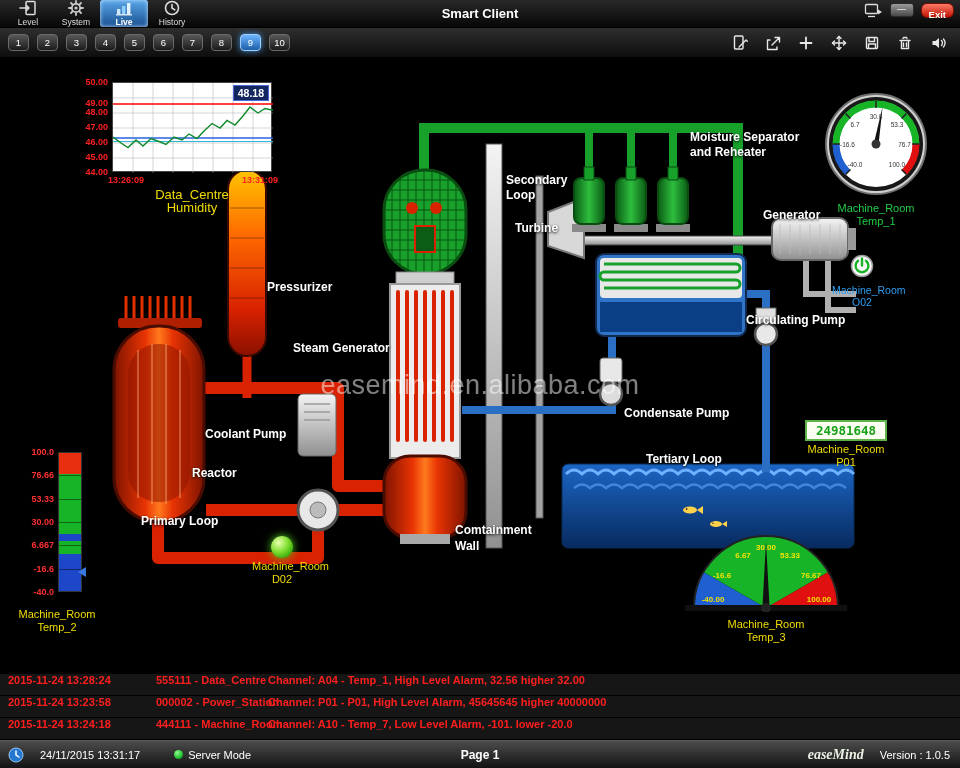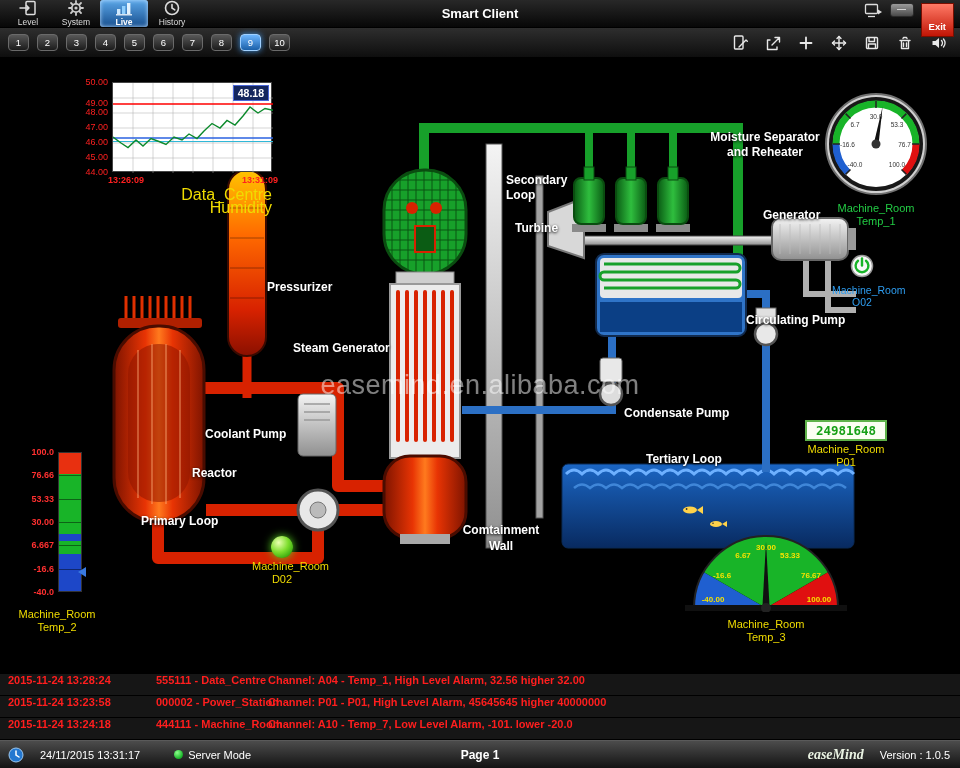--- a/index.html
+++ b/index.html
@@ -6,41 +6,41 @@
 html,body{width:960px;height:768px;background:#000;font-family:"Liberation Sans",sans-serif;overflow:hidden}
 .app{width:960px;height:768px;display:flex;flex-direction:column;background:#000}
 
 .titlebar{height:28px;background:linear-gradient(#282828,#070707);display:flex;align-items:stretch;position:relative;border-bottom:1px solid #000;flex:none}
 .nav{display:flex;align-items:stretch;padding-left:4px}
 .navitem{width:48px;display:flex;flex-direction:column;align-items:center;justify-content:center;gap:1px;color:#ddd;font-size:8.5px;cursor:pointer}
 .navitem.active{background:linear-gradient(#5aa6e8,#184f8e);border-radius:3px;color:#fff;font-weight:bold;box-shadow:inset 0 0 4px #bfe0ff}
 .title{position:absolute;left:0;right:0;top:0;bottom:0;display:flex;align-items:center;justify-content:center;color:#fff;font-weight:bold;font-size:13px;pointer-events:none}
 .wincontrols{margin-left:auto;display:flex;align-items:flex-start;gap:7px;padding:3px 6px 0 0}
 .btn-min{width:24px;height:14px;background:linear-gradient(#9a9a9a,#4a4a4a);border:1px solid #2a2a2a;border-radius:3px;color:#fff;font-size:9px;line-height:11px;text-align:center;cursor:pointer}
-.btn-exit{height:15px;background:linear-gradient(#ff7a66,#c01505);border:1px solid #7a0e00;border-radius:0;color:#fff;font-size:9.5px;line-height:13px;padding:16px 7px;font-weight:bold;cursor:pointer}
+.btn-exit{height:15px;background:linear-gradient(#ff7a66,#c01505);border:1px solid #7a0e00;border-radius:6px;color:#fff;font-size:9.5px;line-height:13px;padding:4px 7px;font-weight:bold;cursor:pointer}
 
 .toolbar{height:30px;background:linear-gradient(#2e2e2e,#0e0e0e);display:flex;align-items:center;border-bottom:1px solid #000;flex:none}
 .pages{display:flex;gap:8px;padding-left:8px}
 .pagebtn{min-width:21px;height:17px;border-radius:4px;background:linear-gradient(#585858,#1b1b1b);border:1px solid #6a6a6a;color:#fff;font-size:9.5px;line-height:15px;text-align:center;padding:0 3px;cursor:pointer}
 .pagebtn.active{background:linear-gradient(#6db6ff,#1a5fa8);border-color:#9fd0ff;box-shadow:0 0 6px #3f8fdc}
 .tools{margin-left:auto;display:flex;gap:13px;padding-right:12px;align-items:center}
 .toolbtn{width:20px;height:20px;display:flex;align-items:center;justify-content:center;cursor:pointer}
 
 .canvas{position:relative;height:616px;background:#000;overflow:hidden;flex:none}
 .plant{position:absolute;left:0;top:0}
 .dlabel{position:absolute;color:#fff;font-size:12px;font-weight:600;text-shadow:0 1px 3px #000;white-space:nowrap}
-.center{text-align:center}
+.center{text-align:left}
 .watermark{position:absolute;top:312px;left:50%;transform:translateX(-50%);font-size:27px;color:rgba(255,255,255,.5);white-space:nowrap;letter-spacing:.5px}
 
 .trend{position:absolute;left:74px;top:20px;width:200px;height:140px}
-.ty{position:absolute;width:34px;text-align:right;color:#ff2020;font-size:9px;font-weight:normal}
+.ty{position:absolute;width:34px;text-align:right;color:#ff2020;font-size:9px;font-weight:bold}
 .trend-plot{position:absolute;left:38px;top:4px;width:160px;height:90px;background:#fff;border:1px solid #444}
 .trend-val{position:absolute;top:2px;right:2px;background:#14265e;border:1px solid #4a66d8;color:#fff;font-size:10.5px;font-weight:bold;padding:0 4px;line-height:14px}
 .trend-x{position:absolute;left:34px;top:97px;width:170px;display:flex;justify-content:space-between;color:#ff2020;font-size:9px;font-weight:bold}
-.trend-cap{position:absolute;left:38px;top:110px;width:160px;text-align:right;color:#f0dc00;font-size:16px;line-height:13px}
+.trend-cap{position:absolute;left:38px;top:110px;width:160px;text-align:center;color:#f0dc00;font-size:13px;line-height:13px}
 
 .gauge1{position:absolute;left:820px;top:34px;width:112px;text-align:center}
 .gcap-green{color:#22cc44;font-size:11px;line-height:13px;margin-top:2px}
 .gcap-yellow{color:#f0dc00;font-size:11px;line-height:13px;margin-top:2px}
 .gcap-blue{color:#2e9df0;font-size:10.5px;line-height:12px;margin-top:2px}
 
 .power{position:absolute;left:832px;top:196px;width:60px;text-align:center}
 
 .display{position:absolute;left:798px;top:362px;width:96px;text-align:center}
 .disp-box{width:82px;height:21px;margin:0 auto;background:#fbfff2;border:2px solid #5fb24a;color:#17a017;font-family:"DejaVu Sans Mono",monospace;font-size:12.5px;font-weight:bold;line-height:17px;text-align:center}

